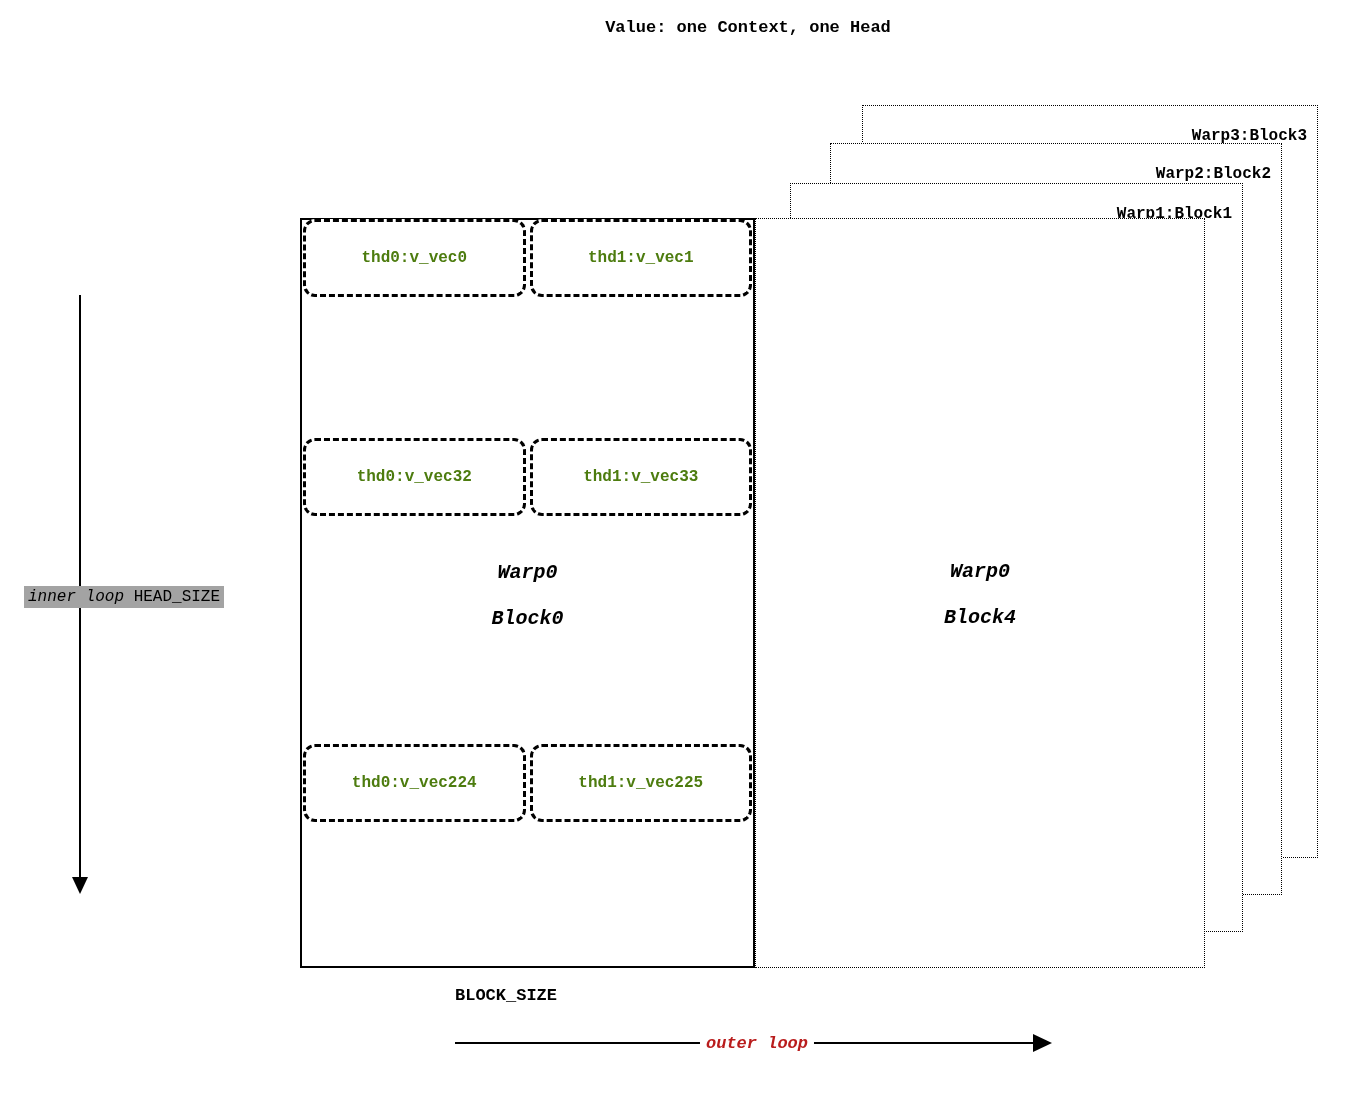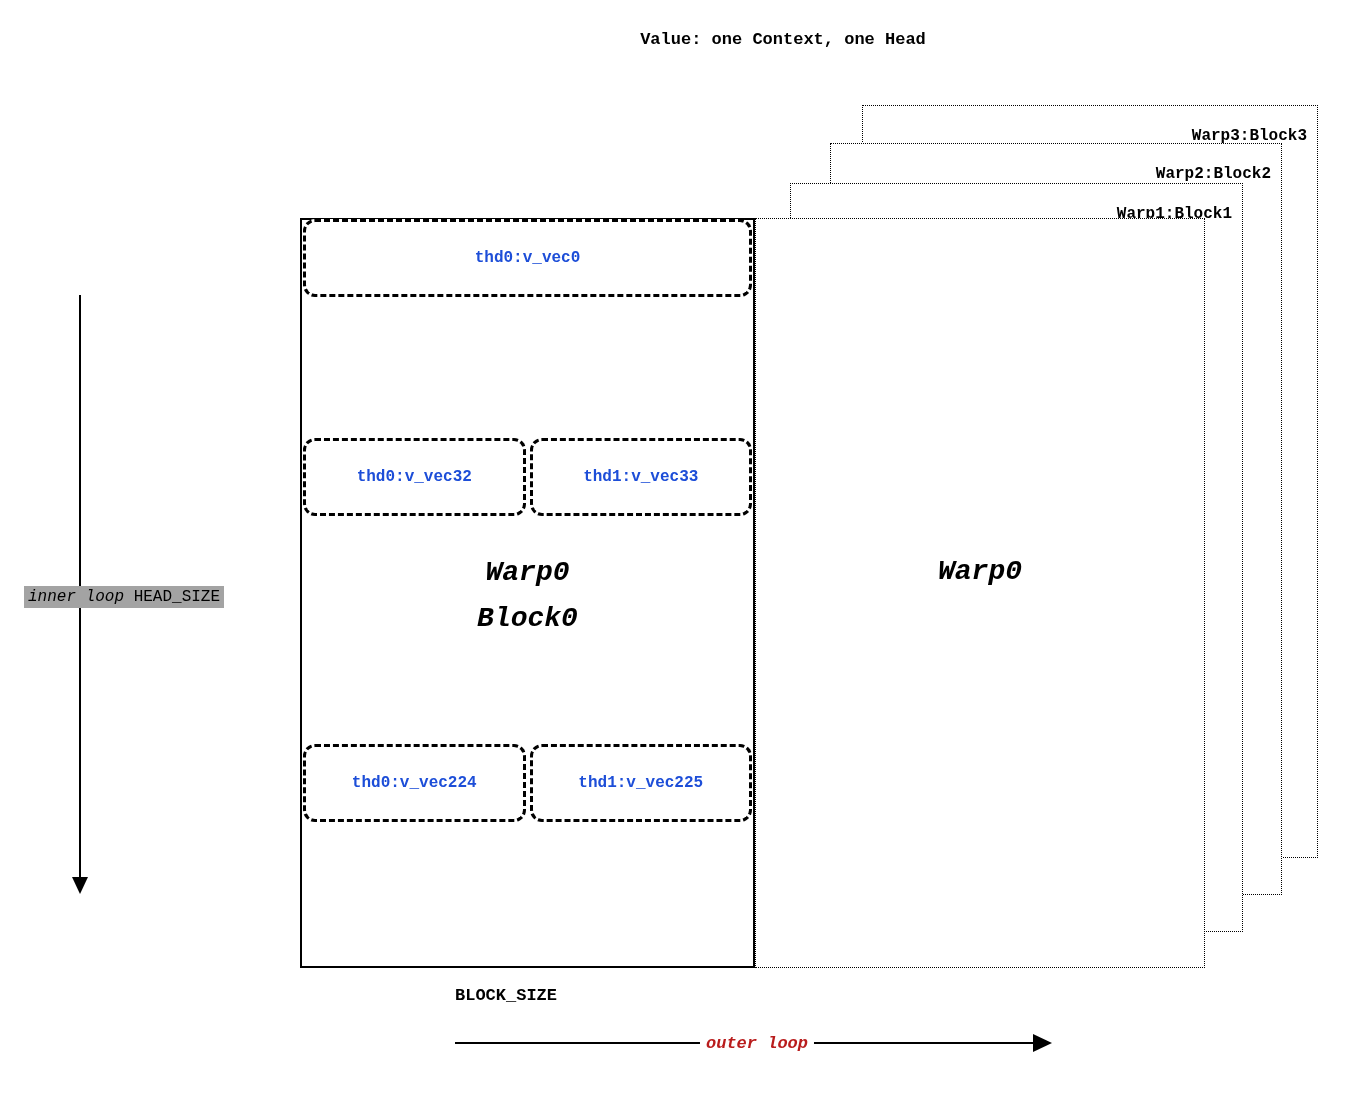--- a/index.html
+++ b/index.html
@@ -10,28 +10,27 @@
   }
   .canvas {
     position: relative;
     width: 1364px;
     height: 1098px;
     background: #ffffff;
     overflow: hidden;
   }
   .title {
     position: absolute;
-    top: 30px;
+    top: 18px;
     left: 748px;
     transform: translateX(-50%);
     font-size: 17px;
     font-weight: bold;
     color: #000;
     white-space: nowrap;
-    margin-left: 35px;
   }
   .back-rect {
     position: absolute;
     border: 1px dotted #000;
     background: #ffffff;
     box-sizing: border-box;
   }
   .back-label {
     position: absolute;
     top: 8px;
@@ -62,21 +61,21 @@
     border: 2px solid #000;
     background: #ffffff;
     box-sizing: border-box;
     z-index: 5;
   }
   .warp-caption {
     position: absolute;
     width: 100%;
     top: 330px;
     text-align: center;
-    font-size: 28px;
+    font-size: 20px;
     font-weight: bold;
     font-style: italic;
     line-height: 46px;
     color: #000;
   }
   .cell-row {
     position: absolute;
     left: 1px;
     width: 449px;
     height: 78px;
@@ -90,21 +89,21 @@
   .cell {
     flex: 1;
     border: 3px dashed #000;
     border-radius: 12px;
     background: #ffffff;
     display: flex;
     align-items: center;
     justify-content: center;
     font-size: 16px;
     font-weight: bold;
-    color: #1d4ed8;
+    color: #4d7c0f;
     box-sizing: border-box;
     white-space: nowrap;
   }
   .v-arrow-line {
     position: absolute;
     left: 79px;
     top: 295px;
     width: 2px;
     height: 583px;
     background: #000;
@@ -192,31 +191,33 @@
   <div class="back-rect" style="left:830px; top:143px; width:452px; height:752px; z-index:2;">
     <span class="back-label">Warp2:Block2</span>
   </div>
   <div class="back-rect" style="left:790px; top:183px; width:453px; height:749px; z-index:3;">
     <span class="back-label">Warp1:Block1</span>
   </div>
 
   <div class="block4-rect">
     <div class="warp-caption">
       <div>Warp0</div>
+      <div>Block4</div>
     </div>
   </div>
 
   <div class="block0-rect">
     <div class="warp-caption">
       <div>Warp0</div>
       <div>Block0</div>
     </div>
 
     <div class="cell-row row-0">
       <div class="cell">thd0:v_vec0</div>
+      <div class="cell">thd1:v_vec1</div>
     </div>
 
     <div class="cell-row row-1">
       <div class="cell">thd0:v_vec32</div>
       <div class="cell">thd1:v_vec33</div>
     </div>
 
     <div class="cell-row row-2">
       <div class="cell">thd0:v_vec224</div>
       <div class="cell">thd1:v_vec225</div>

